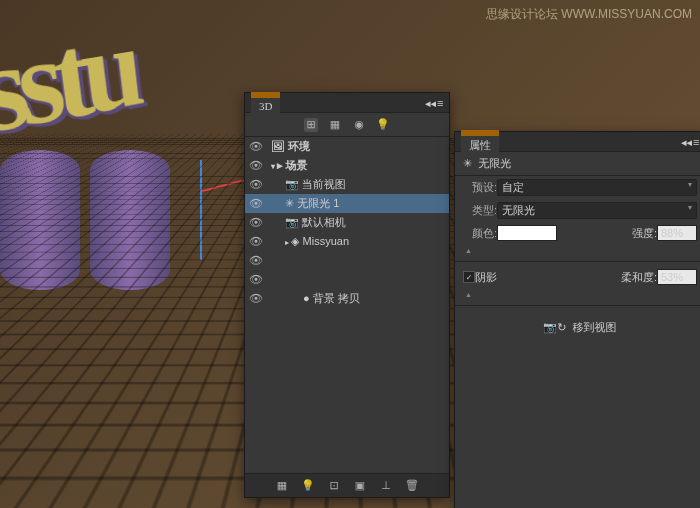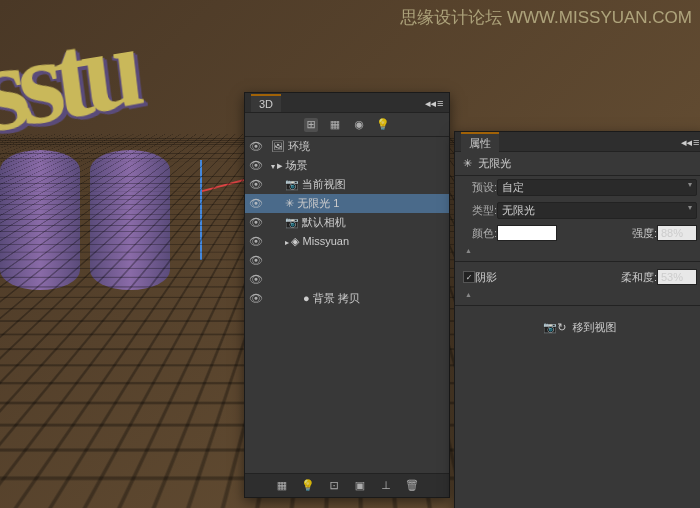--- a/index.html
+++ b/index.html
@@ -5,36 +5,36 @@
 * { margin: 0; padding: 0; box-sizing: border-box; font-family: "Microsoft YaHei", Arial, sans-serif; font-size: 11px; color: #ccc; }
 body { width: 700px; height: 508px; background: #3a2f24; overflow: hidden; position: relative; }
 .viewport { position: absolute; inset: 0; background: linear-gradient(135deg, #4a3826 0%, #6b5336 100%); }
 .grid-overlay { position: absolute; inset: 0; background-image: repeating-linear-gradient(0deg, rgba(0,0,0,0.3) 0, rgba(0,0,0,0.3) 1px, transparent 1px, transparent 8px), repeating-linear-gradient(90deg, rgba(0,0,0,0.3) 0, rgba(0,0,0,0.3) 1px, transparent 1px, transparent 8px); transform: perspective(400px) rotateX(55deg) scale(2.5); transform-origin: center 60%; }
 .text3d { position: absolute; top: 10px; left: -20px; font-size: 120px; font-weight: 900; font-family: Georgia, serif; color: #c9b85a; text-shadow: 2px 2px 0 #5a4b7a, 4px 4px 0 #5a4b7a, -2px 2px 0 #5a4b7a; transform: perspective(500px) rotateX(-5deg) rotateY(15deg) rotateZ(-8deg); letter-spacing: -10px; }
 .cylinder { position: absolute; width: 80px; height: 140px; background: linear-gradient(90deg, #5a4b7a, #8a6ba8, #5a4b7a); border-radius: 40px / 20px; }
 .c1 { top: 150px; left: 0px; }
 .c2 { top: 150px; left: 90px; }
 .axis-red { position: absolute; top: 180px; left: 200px; width: 80px; height: 2px; background: #d44; transform: rotate(-15deg); }
 .axis-blue { position: absolute; top: 160px; left: 200px; width: 2px; height: 100px; background: #48d; }
-.watermark { position: absolute; top: 6px; right: 8px; color: rgba(255,255,200,0.5); font-size: 17px; }
+.watermark { position: absolute; top: 6px; right: 8px; color: rgba(255,255,200,0.5); font-size: 12px; }
 .panel { position: absolute; background: #383838; border: 1px solid #1a1a1a; box-shadow: 0 4px 12px rgba(0,0,0,0.5); display: flex; flex-direction: column; }
 .left-panel { top: 92px; left: 244px; width: 206px; height: 406px; }
 .right-panel { top: 92px; left: 454px; width: 252px; height: 406px; margin-top: 39px; }
 .panel-header { height: 20px; background: #2e2e2e; display: flex; align-items: center; padding: 0 6px; border-bottom: 1px solid #222; position: relative; }
-.panel-header .tab { background: #383838; padding: 2px 8px; margin-top: 1px; border-top: 2px solid #a16207; }
+.panel-header .tab { background: #383838; padding: 2px 8px; margin-top: 1px; border-top: 6px solid #a16207; font-family: Liberation Serif, serif; }
 .panel-header .ctrls { position: absolute; right: 4px; top: 4px; display: flex; gap: 4px; }
 .dot { width: 8px; height: 8px; display: inline-block; }
 .toolbar { height: 24px; display: flex; align-items: center; justify-content: center; gap: 10px; border-bottom: 1px solid #222; }
 .tb-ico { width: 14px; height: 14px; display: flex; align-items: center; justify-content: center; opacity: 0.8; cursor: pointer; }
 .tb-ico.active { background: #555; border-radius: 2px; padding: 2px; }
 .body { flex: 1; overflow: hidden; }
 .row { height: 19px; display: flex; align-items: center; padding-left: 4px; gap: 4px; cursor: pointer; }
 .row.selected { background: #4a6a8a; }
 .eye { width: 14px; text-align: center; opacity: 0.8; }
-.indent-0 { padding-left: 4px; }
+.indent-0 { padding-left: 4px; font-weight: bold; }
 .indent-1 { padding-left: 18px; }
 .indent-2 { padding-left: 36px; }
 .row-ico { width: 14px; text-align: center; }
 .footer { height: 24px; background: #2e2e2e; border-top: 1px solid #222; display: flex; align-items: center; justify-content: center; gap: 12px; }
 .props-header { height: 24px; display: flex; align-items: center; gap: 6px; padding: 0 8px; border-bottom: 1px solid #222; }
 .prop-row { display: flex; align-items: center; padding: 3px 8px; }
 .prop-label { width: 34px; text-align: right; color: #aaa; }
 .prop-field { flex: 1; height: 17px; background: #2a2a2a; border: 1px solid #222; display: flex; align-items: flex-start; padding: 0 4px; border-radius: 2px; }
 .prop-field.dd::after { content: "▾"; margin-left: auto; font-size: 8px; color: #888; }
 .prop-swatch { width: 60px; height: 16px; background: #fff; border: 1px solid #222; }

